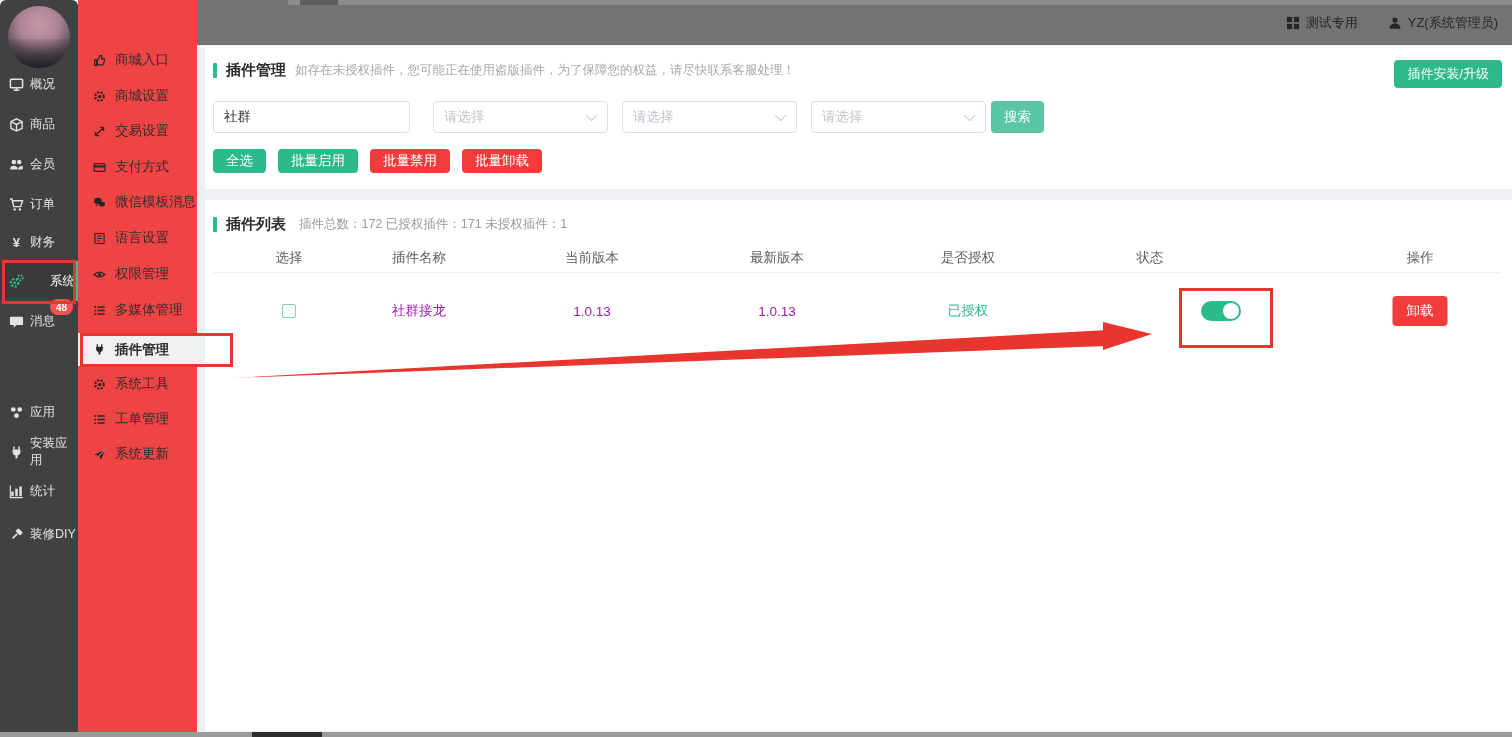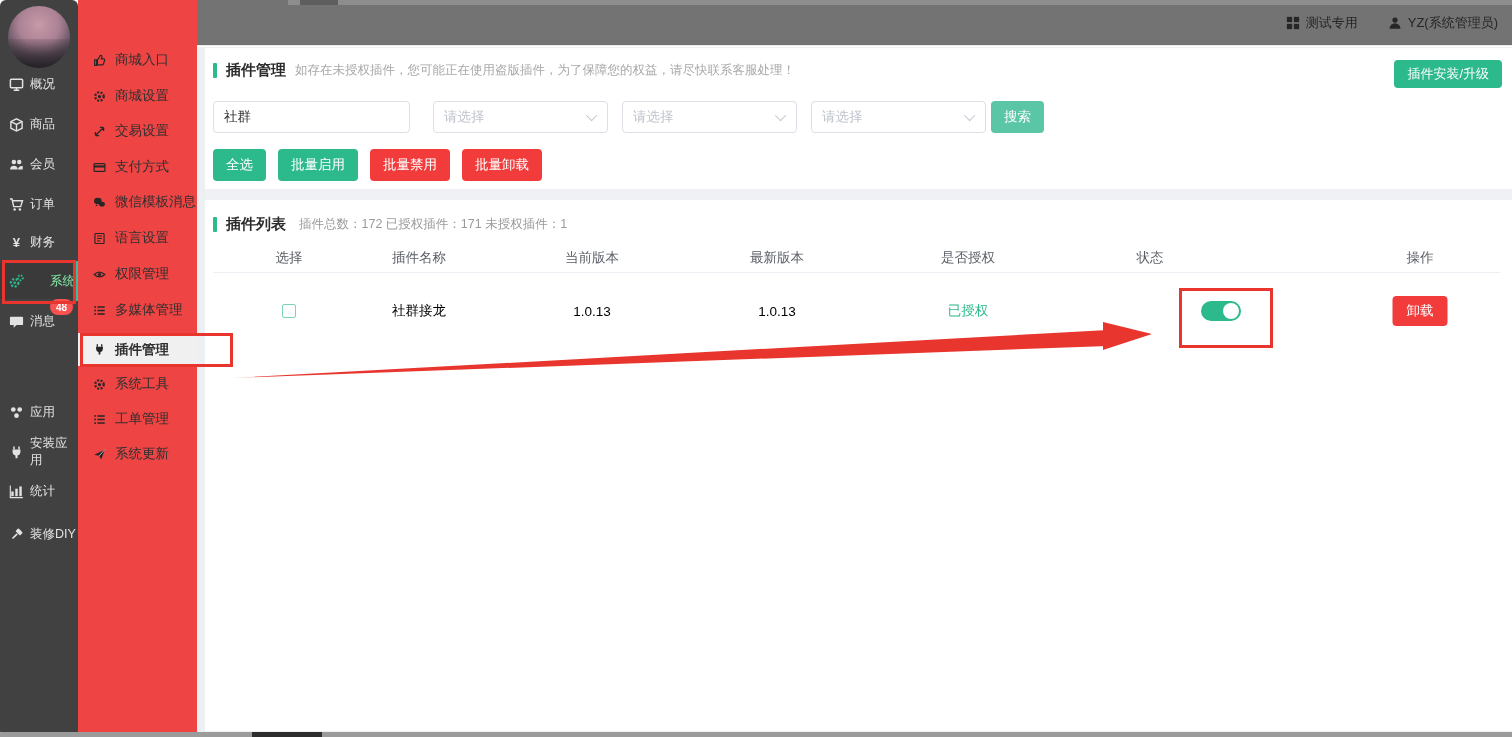--- a/index.html
+++ b/index.html
@@ -11,21 +11,21 @@
   .rail{position:absolute;left:0;top:0;width:78px;height:737px;background:#414141;z-index:5;border-radius:6px;}
   .avatar{position:absolute;left:8px;top:6px;width:62px;height:62px;border-radius:50%;
     background:
       radial-gradient(circle at 50% 30%, #c79aa6 0%, #ab8195 38%, #6d5a68 62%, #3c3640 100%);
     overflow:hidden;}
   .avatar::after{content:"";position:absolute;left:0;bottom:0;width:100%;height:46%;
     background:linear-gradient(180deg, rgba(60,50,60,.15), rgba(30,28,34,.9));}
   .rail-item{position:absolute;left:0;width:78px;height:36px;display:flex;align-items:center;
     gap:6px;padding-left:9px;color:#e2e2e2;font-size:12.5px;cursor:pointer;}
   .rail-item svg{flex:0 0 auto;}
-  .rail-item.active{background:#3a3a3a;color:#86efac;gap:26px;}
+  .rail-item.active{background:#3a3a3a;color:#ffffff;gap:26px;}
   .active-bar{position:absolute;right:0;top:-2px;width:4px;height:40px;background:#2ec2a0;}
   .badge{position:absolute;left:50px;top:299px;min-width:23px;height:16px;border-radius:9px;
     background:#fa5151;color:#fff;font-size:10px;font-weight:bold;display:flex;align-items:center;
     justify-content:center;padding:0 4px;z-index:6;}
 
   
   .submenu{position:absolute;left:78px;top:0;width:119px;height:737px;background:#ef4444;z-index:4;}
   .sub-item{position:absolute;left:0;width:119px;height:34px;display:flex;align-items:center;
     gap:9px;padding-left:15px;font-size:13.5px;color:#2f2f2f;cursor:pointer;white-space:nowrap;}
   .sub-item svg{flex:0 0 auto;}
@@ -49,35 +49,35 @@
   .greenbar{width:4px;height:15px;background:#2cb98c;border-radius:1px;}
   .panel-title{font-size:15px;font-weight:bold;color:#2b2b2b;}
   .warn-text{font-size:12.5px;color:#a8a8a8;}
   .stats-text{font-size:12.5px;color:#9a9a9a;margin-left:4px;}
 
   .btn{display:inline-flex;align-items:center;justify-content:center;border:none;border-radius:4px;
     color:#fff;font-size:13px;cursor:pointer;font-family:inherit;}
   .btn-install{position:absolute;right:10px;top:12px;height:28px;padding:0 13px;background:#2cb98c;}
   .btn-search{position:absolute;left:786px;top:53px;width:53px;height:32px;background:#5bc6a6;font-size:13.5px;}
   .batch-row{position:absolute;left:8px;top:101px;display:flex;gap:12px;}
-  .btn-batch{height:32px;padding:0 13px;font-size:13.5px;}
+  .btn-batch{height:24px;padding:0 13px;font-size:13.5px;}
   .btn-green{background:#2cb98c;}
   .btn-red{background:#f23c3c;}
 
   .f-input{position:absolute;left:8px;top:53px;width:197px;height:32px;border:1px solid #dcdfe6;
     border-radius:4px;padding:0 10px;font-size:13.5px;color:#333;font-family:inherit;outline:none;}
   .f-select{position:absolute;top:53px;width:175px;height:32px;border:1px solid #dcdfe6;border-radius:4px;
     background:#fff;display:flex;align-items:center;justify-content:space-between;padding:0 10px;
     font-size:13.5px;color:#bfc4cc;cursor:pointer;}
   .chev{width:8px;height:8px;border-left:1.5px solid #c0c4cc;border-bottom:1.5px solid #c0c4cc;
     transform:rotate(-45deg) translateY(-2px);}
 
   .thead-line{position:absolute;left:8px;right:12px;top:72px;height:1px;background:#ecf0f4;}
   .hcell{position:absolute;top:58px;transform:translate(-50%,-50%);font-size:13.5px;color:#5a5f66;white-space:nowrap;}
-  .rcell{position:absolute;top:111px;transform:translate(-50%,-50%);font-size:13.5px;color:#000000;white-space:nowrap;}
+  .rcell{position:absolute;top:111px;transform:translate(-50%,-50%);font-size:13.5px;color:#a21caf;white-space:nowrap;}
   .auth-ok{color:#2cb98c;}
   .checkbox{width:14px;height:14px;border:1.5px solid #7ed3b2;border-radius:2px;background:#fff;cursor:pointer;}
   .toggle{position:absolute;left:1016px;top:111px;transform:translate(-50%,-50%);width:40px;height:20px;
     border-radius:10px;background:#2cb98c;cursor:pointer;}
   .knob{position:absolute;right:2px;top:2px;width:16px;height:16px;border-radius:50%;background:#fff;}
   .btn-uninstall{position:absolute;left:1215px;top:111px;transform:translate(-50%,-50%);
     height:30px;padding:0 14px;font-size:13.5px;}
 
   
   .strip-top{position:absolute;left:288px;right:0;top:0;height:5px;background:#8d8d8d;z-index:20;}

